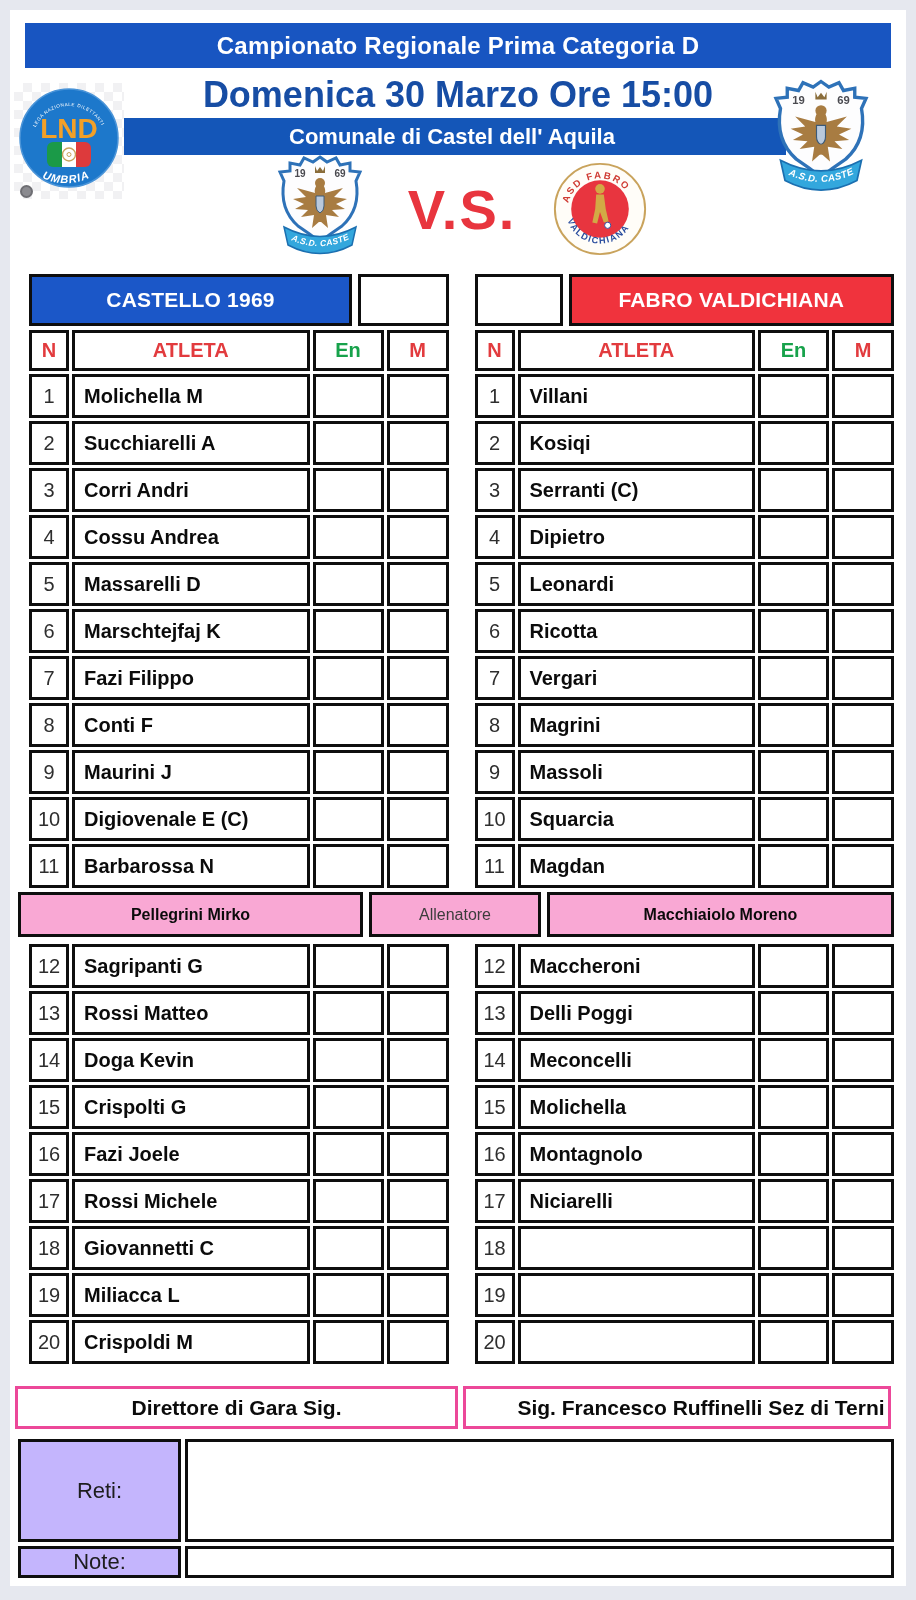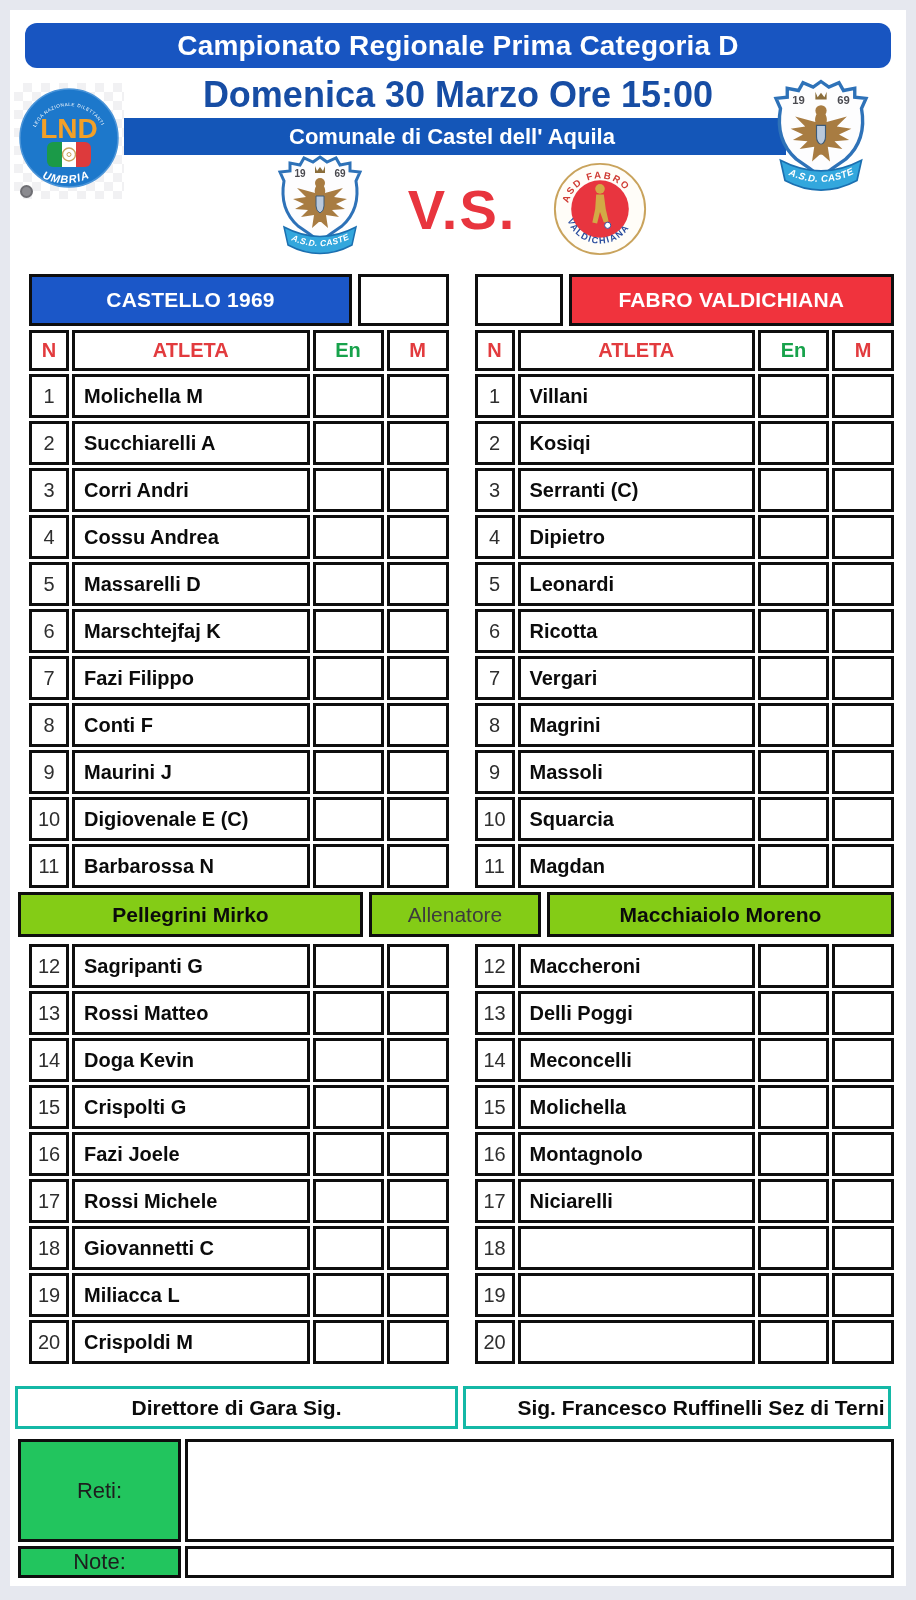--- a/index.html
+++ b/index.html
@@ -10,24 +10,23 @@
     -webkit-font-smoothing:antialiased;
   }
   .sheet{
     position:absolute;left:10px;top:10px;right:10px;bottom:14px;
     background:#ffffff;
   }
   
   .title-band{
     margin:13px 15px 0 15px;height:45px;
     background:var(--header-blue,#1855c1);
-    color:#fff;font-weight:bold;font-size:28px;
+    color:#fff;font-weight:bold;font-size:24px;
     display:flex;align-items:center;justify-content:center;
     letter-spacing:.2px;
-    border-radius:12px;
   }
   .header{position:relative;height:192px;}
   .date-line{
     text-align:center;font-size:36px;line-height:40px;font-weight:bold;
     color:var(--date-blue,#174da4);margin-top:7px;
   }
   .venue-bar{
     margin:3px 120px 0 108px;height:37px;
     background:var(--venue-blue,#1456b8);
     color:#fff;font-weight:bold;font-size:22px;
@@ -74,41 +73,41 @@
     height:44px;display:flex;align-items:center;overflow:hidden;
   }
   .cell.hd{height:41px;justify-content:center;font-weight:bold;font-size:20px;
     color:var(--label-red,#e23b3e);}
   .cell.hd.en{color:var(--en-green,#17a24b);}
   .cell.num{justify-content:center;font-size:20px;color:#2e2e2e;}
   .cell.name{font-weight:bold;font-size:20px;color:#0b0b0b;padding-left:9px;white-space:nowrap;}
   
   .coach-row{display:flex;gap:6px;margin:4px 12px 4px 8px;height:45px;}
   .coach-cell{
-    border:3px solid #0e0e0e;box-sizing:border-box;background:#84cc16;
-    display:flex;align-items:center;justify-content:center;font-size:21px;
+    border:3px solid #0e0e0e;box-sizing:border-box;background:#f9a8d4;
+    display:flex;align-items:center;justify-content:center;font-size:16px;
   }
   .coach-name{font-weight:bold;color:#0b0b0b;}
   .coach-home{flex:0 0 345px;}
   .coach-label{flex:0 0 172px;color:#3c3c3c;font-weight:normal;}
   .coach-away{flex:1;}
   
   .ref-row{display:flex;gap:5px;margin:22px 15px 0 5px;height:43px;}
   .ref-cell{
-    border:3px solid #14b8a6;box-sizing:border-box;background:#fff;
+    border:3px solid #ec4899;box-sizing:border-box;background:#fff;
     display:flex;align-items:center;justify-content:center;
     font-weight:bold;font-size:21px;color:#0b0b0b;
   }
   .ref-label{flex:0 0 443px;}
   .ref-name{flex:1;padding-left:48px;}
   .score-block{margin:10px 12px 0 8px;}
   .score-row{display:flex;gap:4px;}
   .score-row + .score-row{margin-top:4px;}
   .score-label{
-    border:3px solid #0e0e0e;box-sizing:border-box;background:#22c55e;
+    border:3px solid #0e0e0e;box-sizing:border-box;background:#c4b5fd;
     flex:0 0 163px;display:flex;align-items:center;justify-content:center;
     font-size:22px;color:#1d1d1d;
   }
   .score-box{
     border:3px solid #0e0e0e;box-sizing:border-box;background:#fff;flex:1;
   }
   .h-reti{height:103px;}
   .h-note{height:32px;}
   svg text{font-family:"Liberation Sans", sans-serif;}
 </style>

